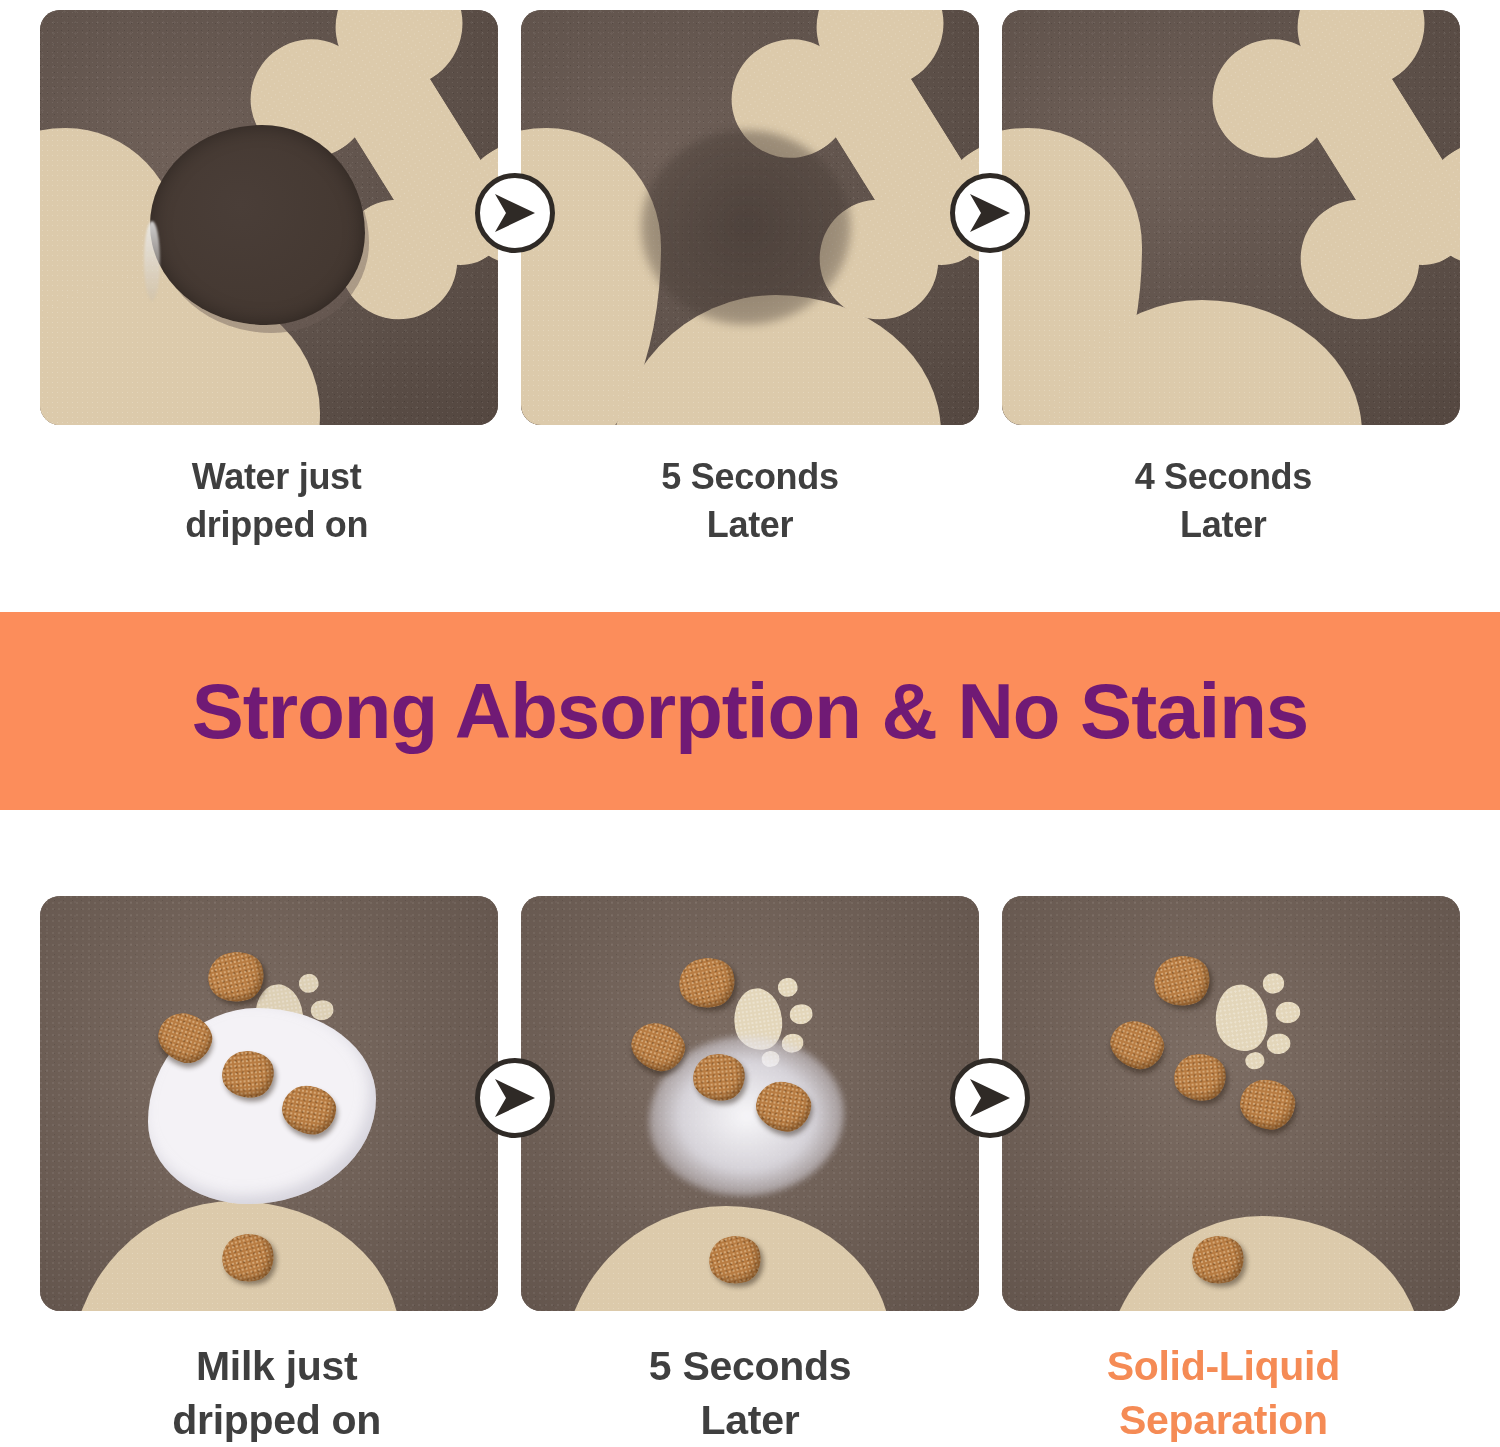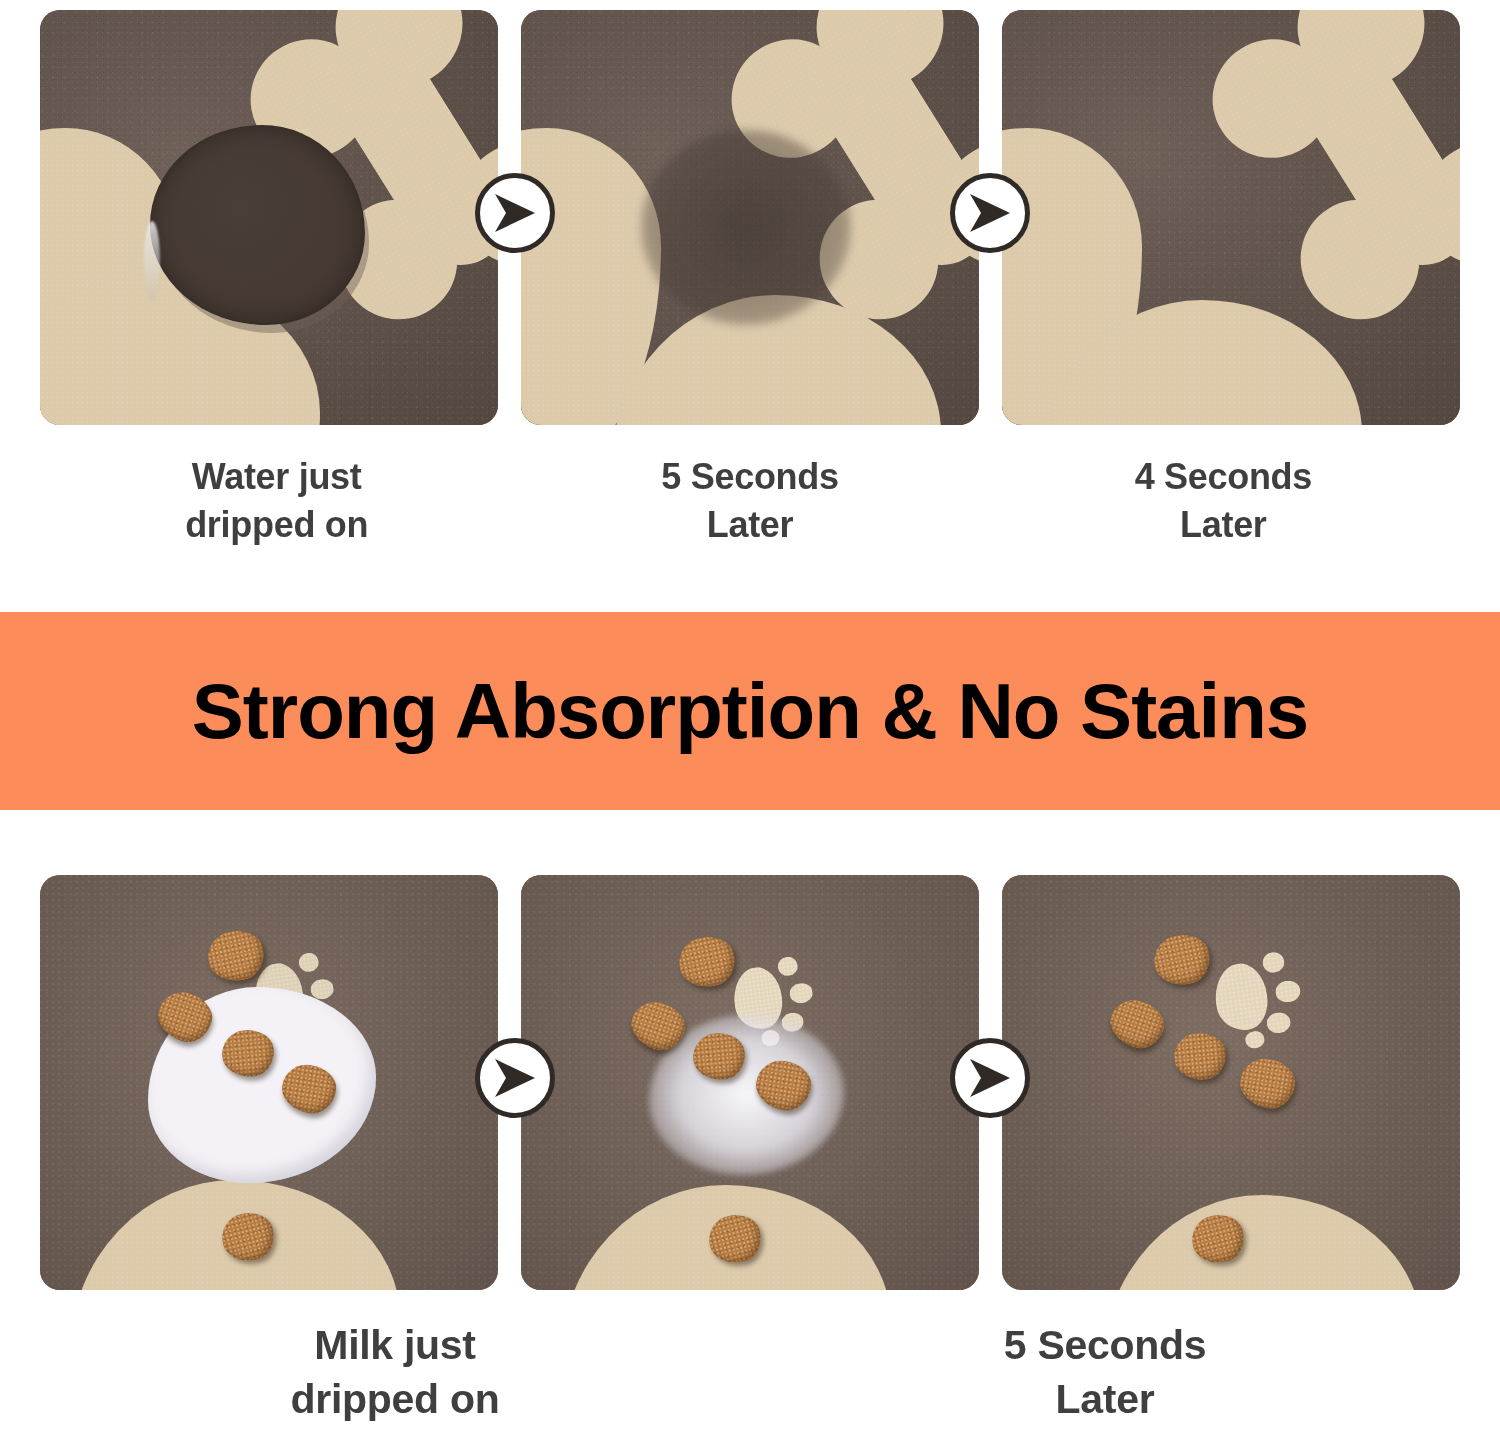--- a/index.html
+++ b/index.html
@@ -9,21 +9,21 @@
     font-family:"Liberation Sans", sans-serif;
     position:relative; overflow:hidden;
   }
 
   
   .row {
     position:absolute; left:0; width:1500px;
     display:flex; flex-direction:column;
   }
   #row-water { top:0;    height:612px; }
-  #row-milk  { top:865px; height:582px; }
+  #row-milk  { top:865px; height:582px;justify-content:flex-end; }
 
   .tiles {
     position:relative;
     display:flex;
     justify-content:space-between;
     padding:0 40px;
   }
   #row-water .tiles { height:425px; padding-top:10px; }
   #row-milk  .tiles { height:425px; padding-top:10px; }
 
@@ -196,21 +196,21 @@
   #row-milk .caption { font-size:41px; }
 
   
   #banner {
     position:absolute; left:0; top:612px;
     width:1500px; height:198px;
     background:#fc8d5b;
     display:flex; align-items:center; justify-content:center;
   }
   #banner .banner-text {
-    color:#000000; font-weight:700;
+    color:#701a75; font-weight:700;
     font-size:78px; letter-spacing:-1px;
     white-space:nowrap;
   }
 </style>
 </head>
 <body>
 
 <div class="row" id="row-water">
 
   <div class="tiles">
@@ -363,14 +363,16 @@
         <path d="M3 2 L43 21 L3 40 L14 21 Z" fill="#2f2a26"></path>
       </svg>
     </div>
   </div>
 
   <div class="captions">
     <div class="caption">Milk just
 dripped on</div>
     <div class="caption">5 Seconds
 Later</div>
+    <div class="caption accent">Solid-Liquid
+Separation</div>
   </div>
 </div>
 
 </body></html>

